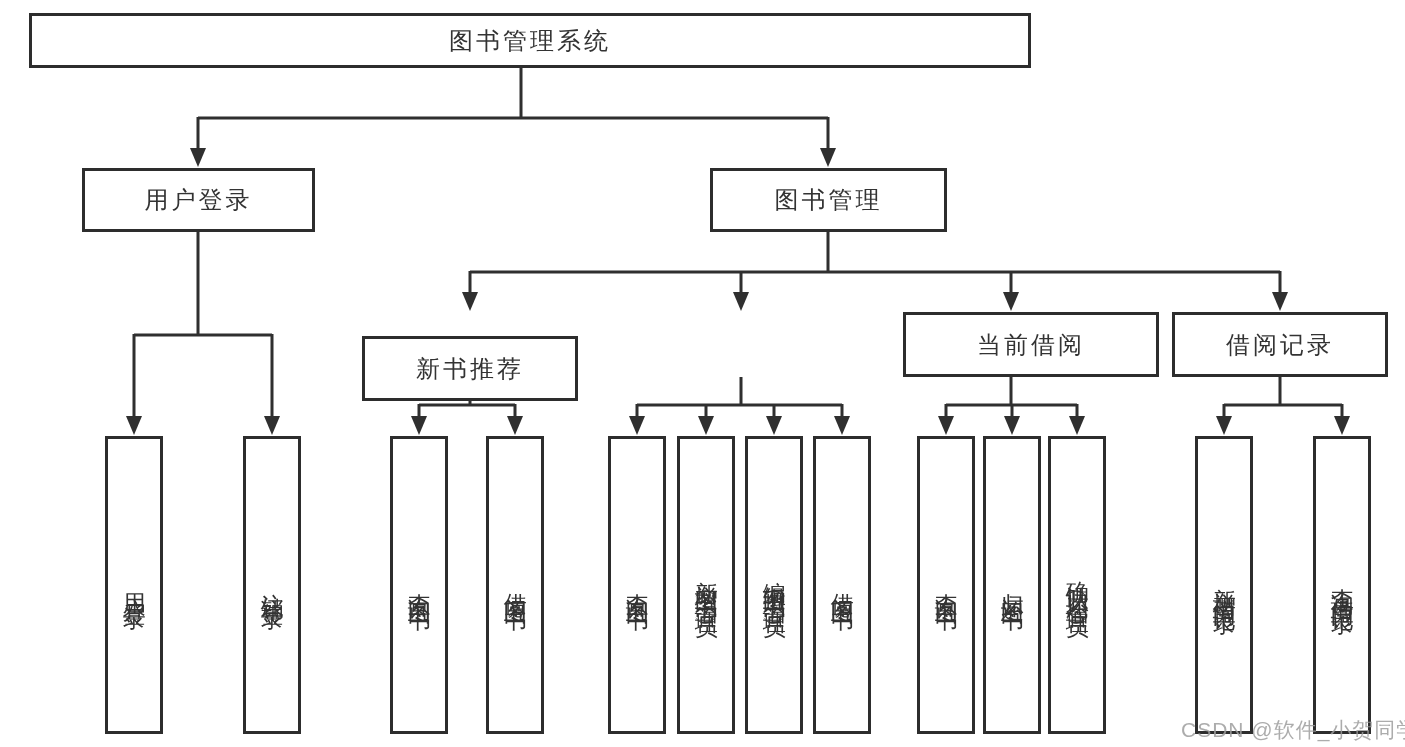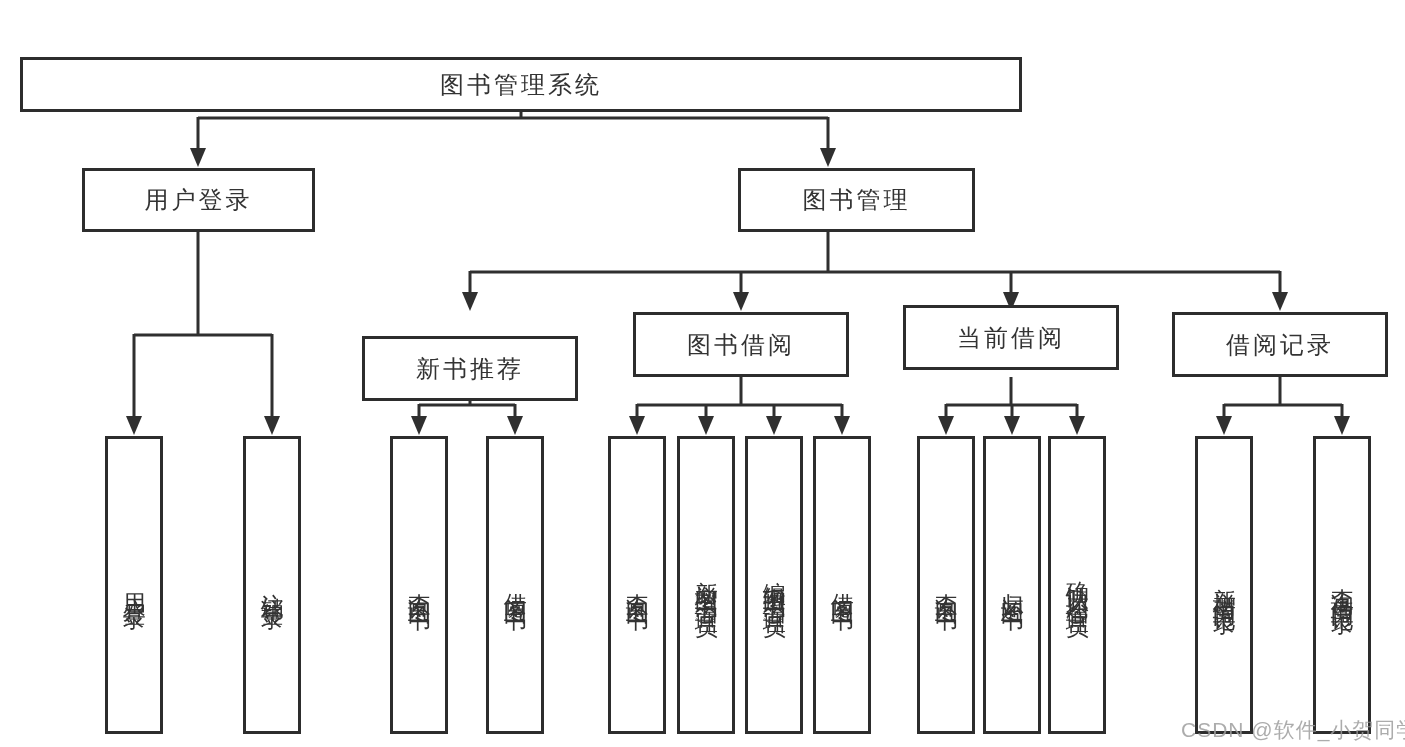--- a/index.html
+++ b/index.html
@@ -71,28 +71,27 @@
       <polygon points="1004,416 1020,416 1012,435"></polygon>
       <polygon points="1069,416 1085,416 1077,435"></polygon>
     </g>
     <g>
       <path d="M1280 377 V405 M1224 405 H1342 M1224 404 V419 M1342 404 V419"></path>
       <polygon points="1216,416 1232,416 1224,435"></polygon>
       <polygon points="1334,416 1350,416 1342,435"></polygon>
     </g>
   </svg>
 
-  <div class="box root" style="left:20px;top:13px;width:1002px;height:55px;margin-top:44px;">图书管理系统</div>
+  <div class="box root" style="left:29px;top:13px;width:1002px;height:55px;">图书管理系统</div>
 
   <div class="box" style="left:82px;top:168px;width:233px;height:64px;">用户登录</div>
-  <div class="box" style="left:710px;top:168px;width:237px;height:64px;margin-left:28px;">图书管理</div>
+  <div class="box" style="left:710px;top:168px;width:237px;height:64px;">图书管理</div>
 
   <div class="box" style="left:362px;top:312px;width:216px;height:65px;margin-top:24px;">新书推荐</div>
-  <div class="box" style="left:633px;top:312px;width:216px;height:65px;">图书借阅</div>
-  <div class="box" style="left:903px;top:305px;width:216px;height:65px;">当前借阅</div>
+  <div class="box" style="left:903px;top:312px;width:256px;height:65px;">当前借阅</div>
   <div class="box" style="left:1172px;top:312px;width:216px;height:65px;font-family:Liberation Serif, serif;">借阅记录</div>
 
   <div class="box vbox" style="left:105px;top:436px;width:58px;height:298px;">
     <span class="vtext">用户登录</span>
   </div>
   <div class="box vbox" style="left:243px;top:436px;width:58px;height:298px;">
     <span class="vtext">注销登录</span>
   </div>
 
   <div class="box vbox" style="left:390px;top:436px;width:58px;height:298px;">

